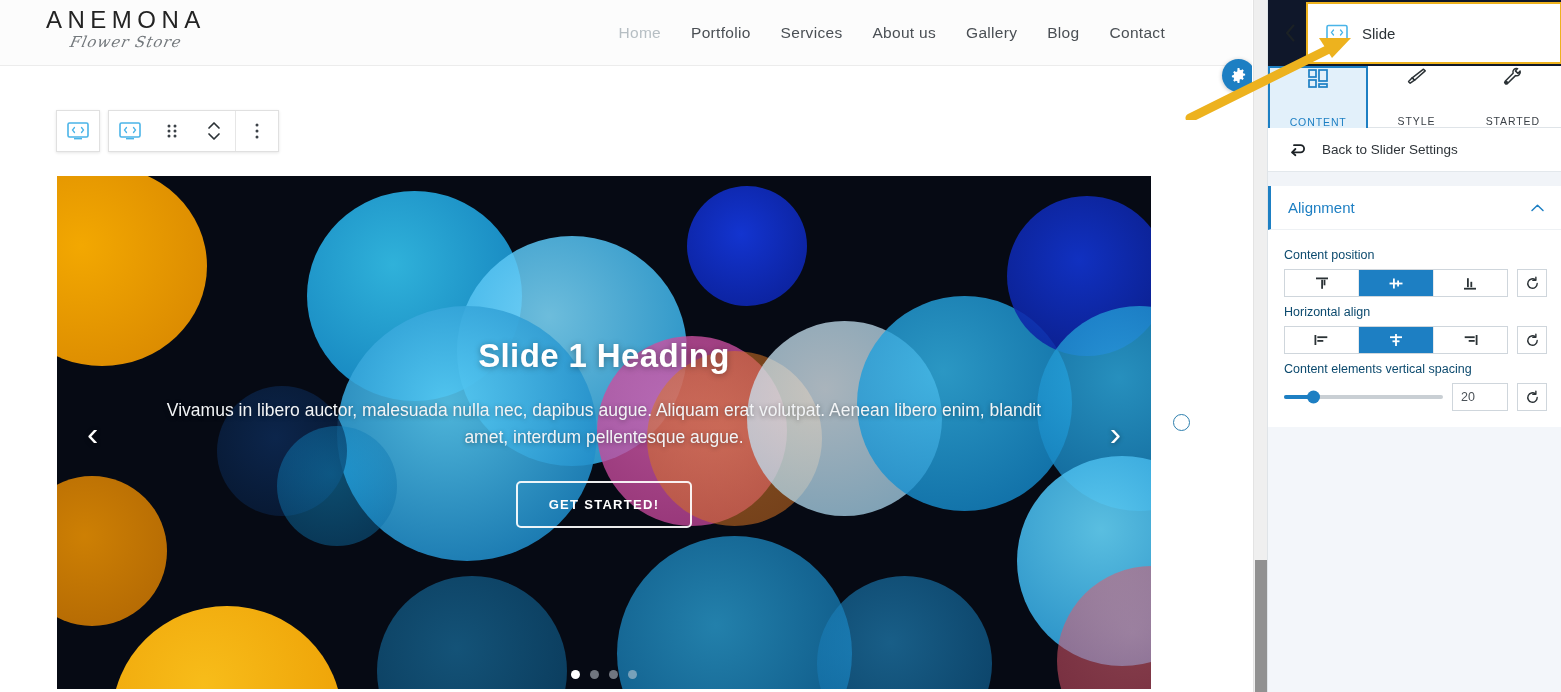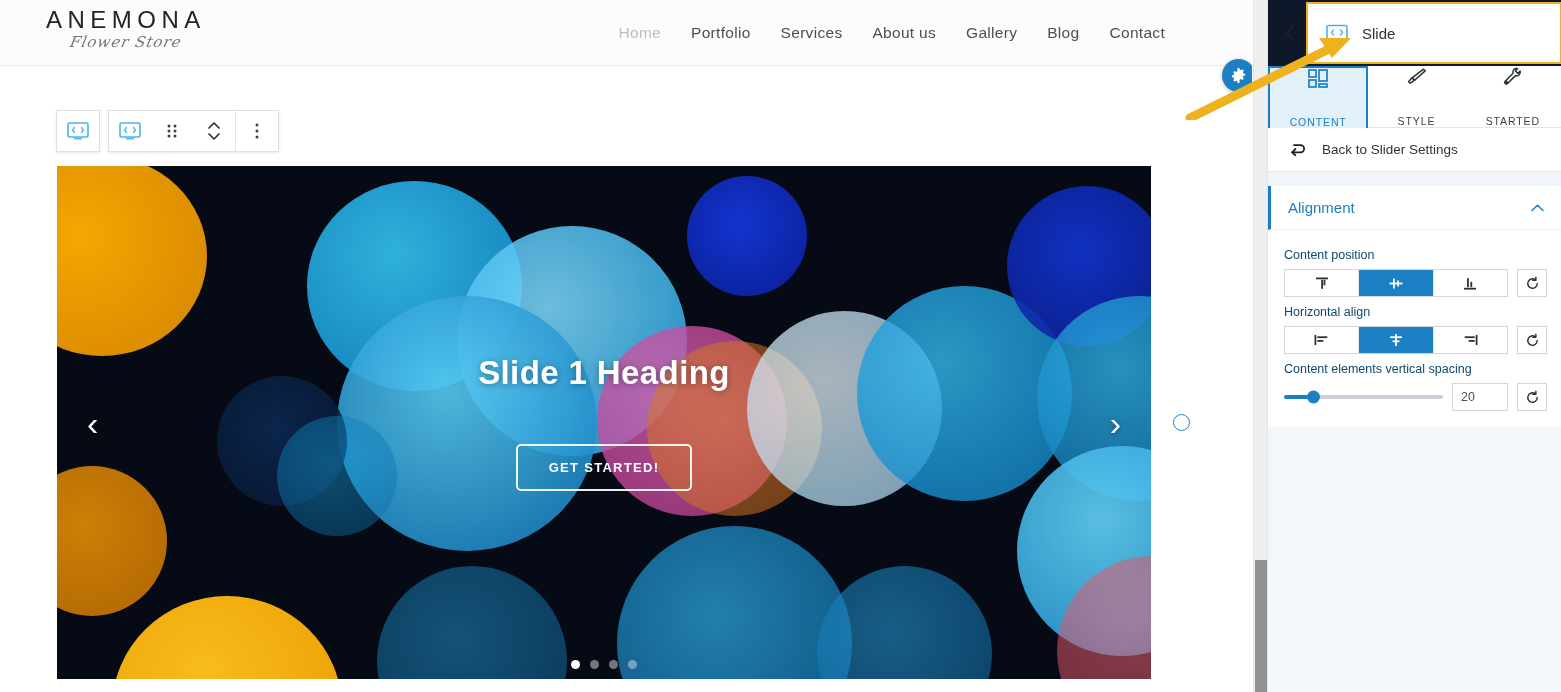--- a/index.html
+++ b/index.html
@@ -61,21 +61,21 @@
   }
   .tb-btn {
     width: 42px; height: 40px;
     display: flex; align-items: center; justify-content: center;
     cursor: pointer;
   }
   .tb-sep { width: 1px; height: 40px; background: #e6e6e6; }
 
   
   #slider-stage {
-    position: absolute; left: 57px; top: 166px;
+    position: absolute; left: 57px; top: 176px;
     width: 1094px; height: 513px;
     overflow: hidden;
     background: #060a14;
   }
   #bokeh { position: absolute; inset: 0; }
   .blob { position: absolute; border-radius: 50%; }
 
   #slide-content {
     position: absolute; inset: 0; z-index: 6;
     display: flex; flex-direction: column;
@@ -337,20 +337,21 @@
         <div class="blob" style="left:1000px;top:390px;width:190px;height:190px;background:radial-gradient(circle at 40% 35%,#ef6a7a,#c23a55);opacity:.55;"></div>
         <div class="blob" style="left:560px;top:360px;width:235px;height:235px;background:radial-gradient(circle at 42% 38%,#2eaee6,#0a6aa8);opacity:.72;"></div>
         <div class="blob" style="left:320px;top:400px;width:190px;height:190px;background:radial-gradient(circle at 42% 38%,#1f8ec9,#0a5a8c);opacity:.55;"></div>
         <div class="blob" style="left:760px;top:400px;width:175px;height:175px;background:radial-gradient(circle at 42% 38%,#2596d4,#0a5f96);opacity:.6;"></div>
         <div class="blob" style="left:160px;top:210px;width:130px;height:130px;background:radial-gradient(circle at 45% 40%,#0d2a55,#061730);opacity:.85;"></div>
         <div class="blob" style="left:220px;top:250px;width:120px;height:120px;background:radial-gradient(circle at 45% 40%,#14a0e0,#0a5f96);opacity:.45;"></div>
       </div>
 
       <div id="slide-content">
         <div id="slide-heading">Slide 1 Heading</div>
+        <div id="slide-text">Vivamus in libero auctor, malesuada nulla nec, dapibus augue. Aliquam erat volutpat. Aenean libero enim, blandit  amet, interdum pellentesque augue.</div>
         <div id="slide-cta">GET STARTED!</div>
       </div>
 
       <div id="arrow-prev" class="nav-arrow">‹</div>
       <div id="arrow-next" class="nav-arrow">›</div>
 
       <div id="dots">
         <span class="dot active"></span>
         <span class="dot"></span>
         <span class="dot"></span>

